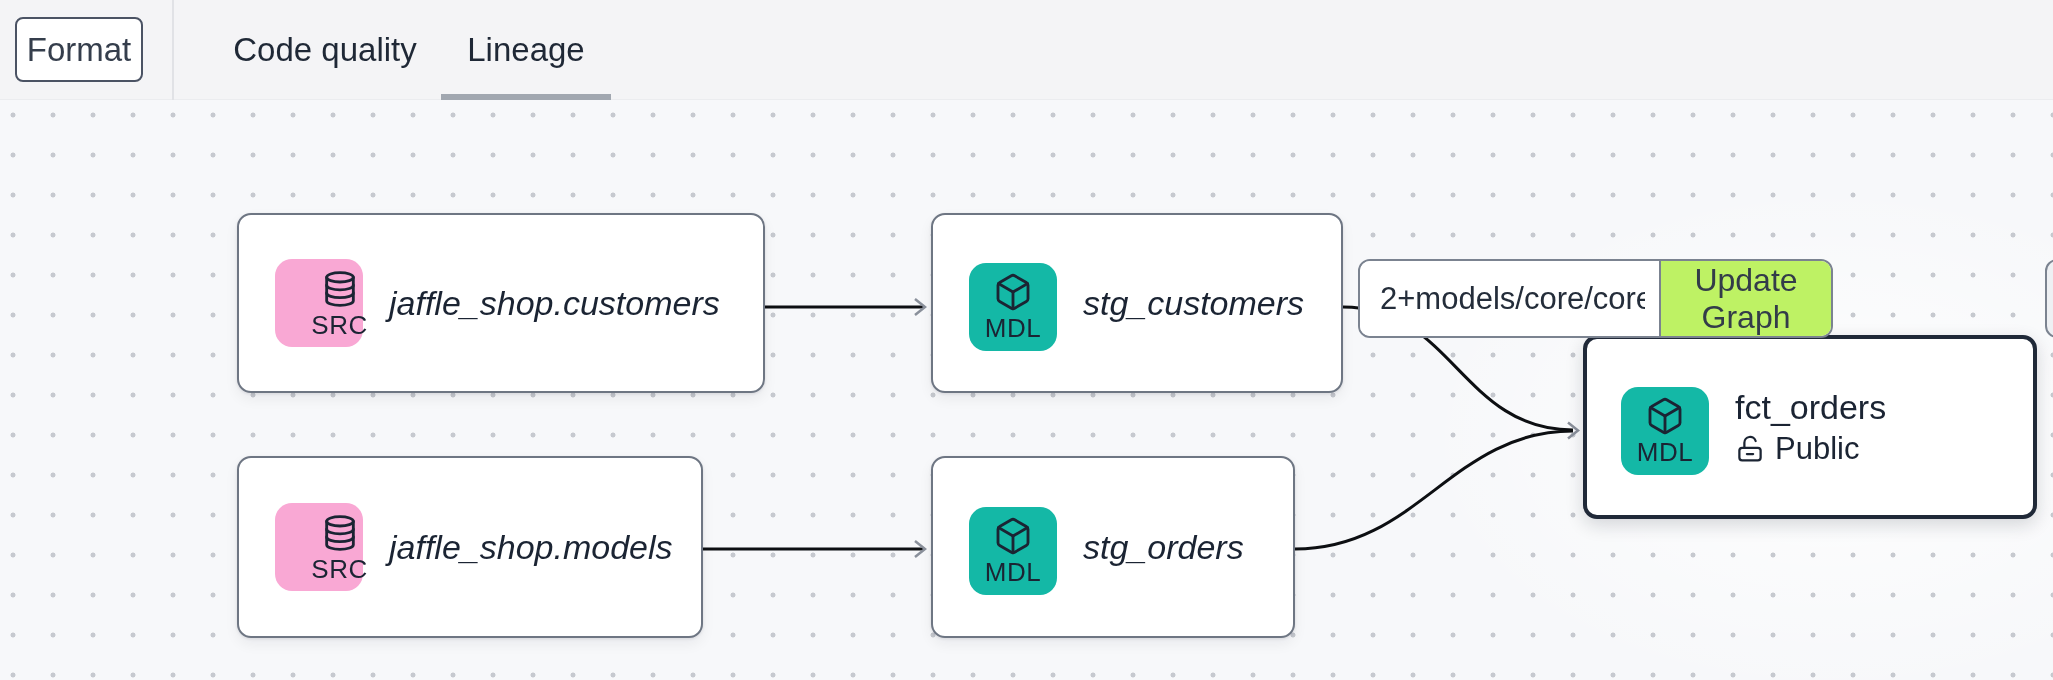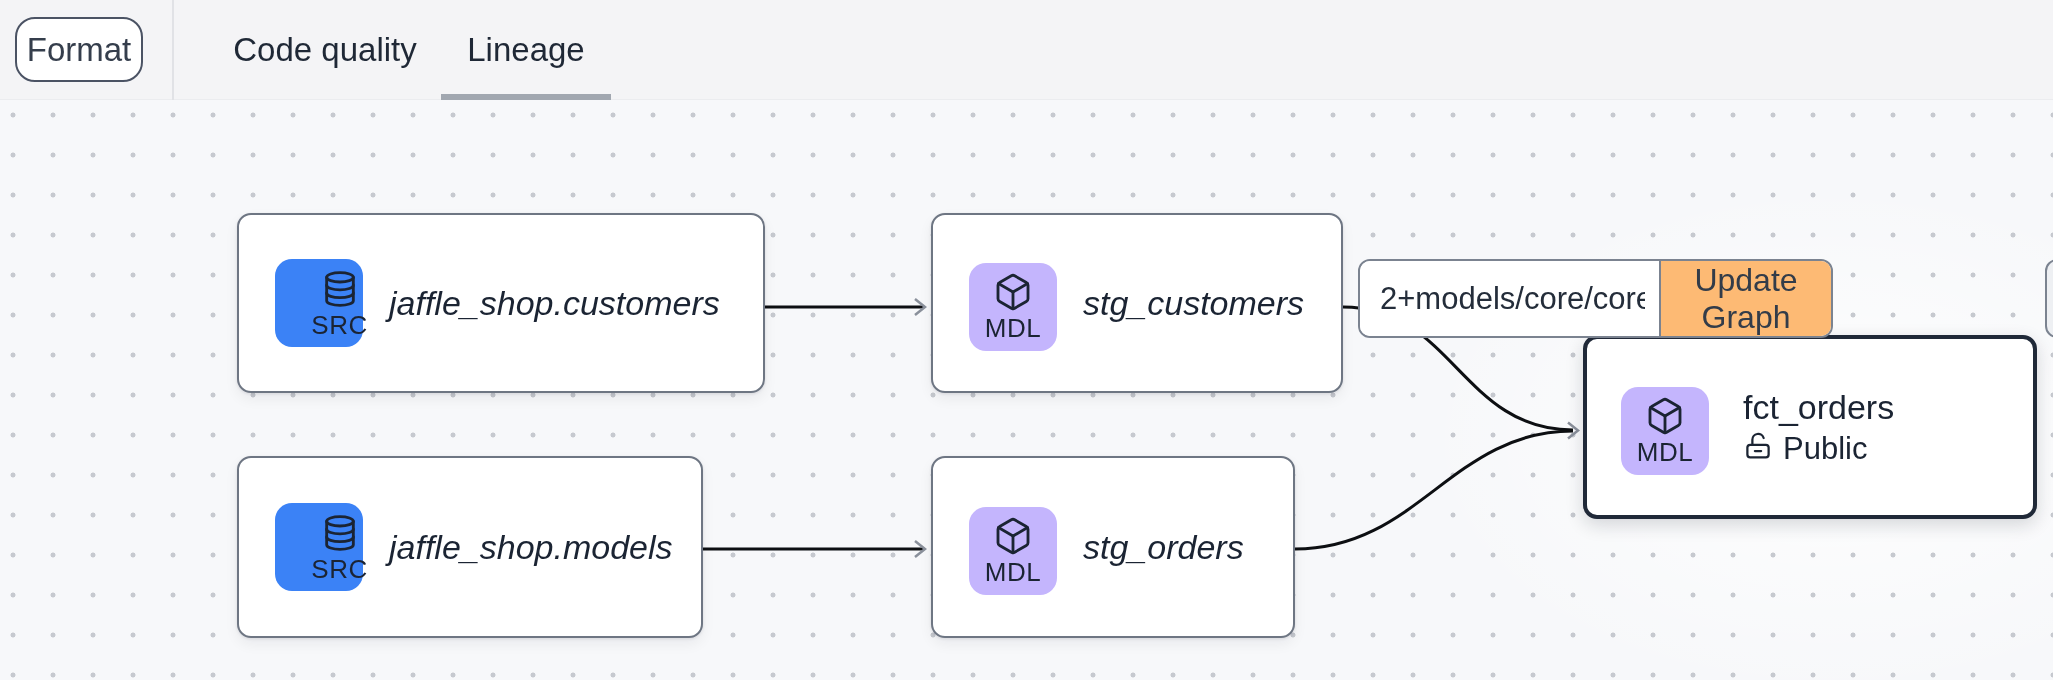--- a/index.html
+++ b/index.html
@@ -14,21 +14,21 @@
   
   .header {
     position: absolute; left: 0; top: 0; width: 2053px; height: 100px;
     background: #f4f4f6;
     border-bottom: 1px solid #ebecef;
   }
   .format-btn {
     position: absolute; left: 15px; top: 17px; width: 128px; height: 65px;
     background: #ffffff;
     border: 2px solid #4b5364;
-    border-radius: 20px;
+    border-radius: 8px;
     font-size: 33px; color: #353e4c;
     display: flex; align-items: center; justify-content: center;
     cursor: pointer;
   }
   .header-divider {
     position: absolute; left: 172px; top: 0; width: 2px; height: 100px;
     background: #e1e2e6;
   }
   .tab {
     position: absolute; top: 0; height: 100px;
@@ -68,31 +68,31 @@
   }
   .node-selected {
     border: 4px solid #202938;
     box-shadow: 0 6px 18px rgba(16,24,40,0.16);
   }
   .badge {
     width: 88px; height: 88px; border-radius: 17px;
     display: flex; flex-direction: column; align-items: center; justify-content: center;
     flex: 0 0 auto;
   }
-  .badge-src { background: #3b82f6; padding-left: 41px; }
-  .badge-mdl { background: #c4b5fd; margin-top: 7px; }
+  .badge-src { background: #f9a8d4; padding-left: 41px; }
+  .badge-mdl { background: #14b8a6; margin-top: 7px; }
   .badge svg { display: block; }
   .badge-label {
     font-size: 26px; font-weight: 500; color: #1b2433; line-height: 1;
     margin-top: 3px; letter-spacing: 0.5px;
   }
   .node-label { font-size: 34px; color: #1b2433; margin-left: 26px; white-space: nowrap; font-style: italic; }
-  .node-text-col { margin-left: 34px; display: flex; flex-direction: column; gap: 4px; }
+  .node-text-col { margin-left: 26px; display: flex; flex-direction: column; gap: 4px; }
   .node-title { font-size: 34px; color: #1b2433; white-space: nowrap; }
-  .node-access { display: flex; gap: 10px; font-size: 31px; color: #1b2433; }
+  .node-access { display: flex; align-items: center; gap: 10px; font-size: 31px; color: #1b2433; }
   .node-access svg { display: block; }
 
   
   .n-src-customers { left: 237px; top: 113px; width: 528px; height: 180px; }
   .n-stg-customers { left: 931px; top: 113px; width: 412px; height: 180px; }
   .n-src-orders    { left: 237px; top: 356px; width: 466px; height: 182px; }
   .n-stg-orders    { left: 931px; top: 356px; width: 364px; height: 182px; }
   .n-fct-orders    { left: 1583px; top: 235px; width: 454px; height: 184px; padding-left: 34px; }
 
   
@@ -104,21 +104,21 @@
   }
   .selector-input {
     flex: 1 1 auto; min-width: 0;
     border: none; outline: none; background: #ffffff;
     font-family: "Liberation Sans", "DejaVu Sans", sans-serif;
     font-size: 31px; color: #242d3a;
     padding: 0 14px 0 20px;
   }
   .update-graph-btn {
     flex: 0 0 172px;
-    background: #fdba74;
+    background: #bef264;
     border: none; border-left: 2px solid #7b8390;
     font-family: "Liberation Sans", "DejaVu Sans", sans-serif;
     font-size: 32px; color: #333c49;
     display: flex; align-items: center; justify-content: center;
     cursor: pointer;
   }
   .edge-control-partial {
     position: absolute; left: 2045px; top: 159px; width: 40px; height: 79px;
     border: 2px solid #7b8390; border-radius: 12px;
     background: #eef0f3;

